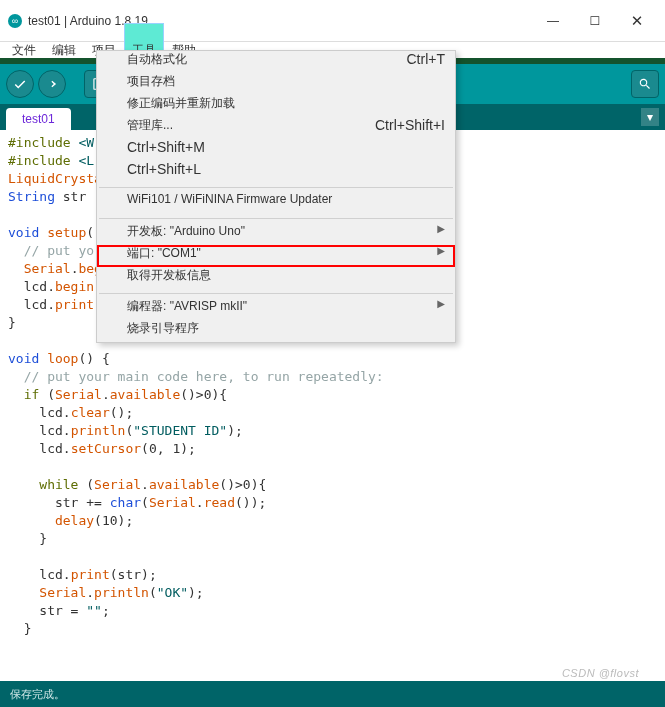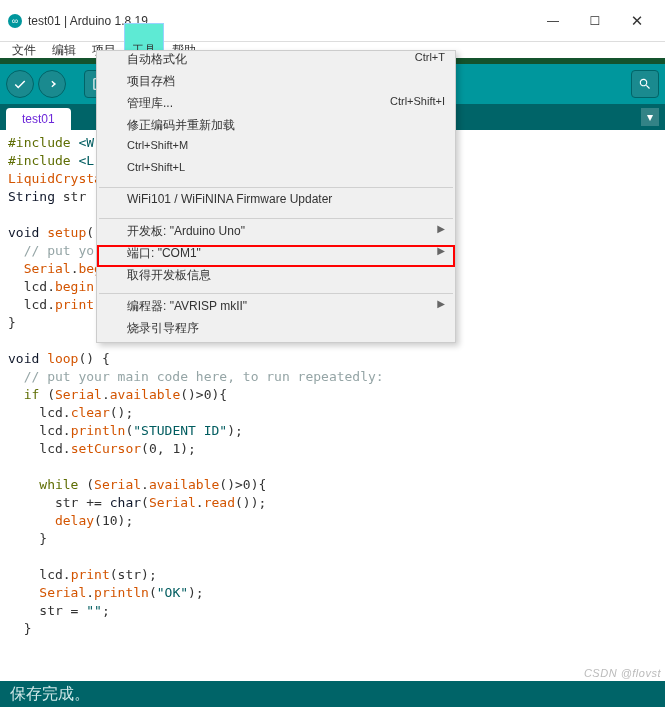--- a/index.html
+++ b/index.html
@@ -23,37 +23,37 @@
     .tool-btn svg { width: 14px; height: 14px; fill: #fff; }
     .tool-spacer { flex: 1; }
     .tool-btn.right { background: #1a8a8f; }
     
     .tabbar { height: 26px; background: #006468; display: flex; align-items: flex-end; padding: 0 6px; position: relative; }
     .tab { background: #fff; padding: 4px 16px; border-radius: 4px 4px 0 0; color: #6d28d9; height: 22px; display: flex; align-items: center; }
     .tab-dropdown { position: absolute; right: 6px; top: 4px; width: 18px; height: 18px; background: #fff3; display: flex; align-items: center; justify-content: center; color: #fff; }
     
     .editor { padding: 4px 8px; font-family: Consolas, monospace; font-size: 13px; line-height: 18px; background: #fff; color: #333; height: 562px; overflow: hidden; white-space: pre; }
     .kw-pre { color: #5e6d03; }
-    .kw-type { color: #0f172a; }
+    .kw-type { color: #1d4ed8; }
     .kw-str { color: #005c5f; }
     .kw-func { color: #d35400; }
     .kw-comment { color: #95a5a6; margin-top: 18px; }
     
-    .statusbar { position: absolute; bottom: 0; left: 0; right: 0; height: 26px; background: #006468; color: #d0e8e8; display: flex; align-items: center; padding: 0 10px; font-size: 16px; }
+    .statusbar { position: absolute; bottom: 0; left: 0; right: 0; height: 26px; background: #006468; color: #d0e8e8; display: flex; align-items: center; padding: 0 10px; font-size: 11px; }
     .statusbar-right { margin-left: auto; color: #aaa; font-size: 11px; }
     
     .dropdown-menu { position: absolute; top: 50px; left: 96px; width: 360px; background: #f0f0f0; border: 1px solid #ccc; box-shadow: 3px 3px 6px rgba(0,0,0,0.2); z-index: 100; }
     .menu-row { display: flex; align-items: flex-start; height: 22px; padding: 0 10px 0 30px; color: #333; position: relative; }
     .menu-row.sep { height: 1px; background: #d0d0d0; margin: 4px 2px; padding: 0; }
     .menu-label { flex: 1; }
-    .menu-shortcut { color: #333; font-size: 11px; }
+    .menu-shortcut { color: #333; font-size: 14px; }
     .menu-arrow { position: absolute; right: 10px; color: #666; font-size: 10px; }
     .menu-row.highlighted { outline: 2px solid #ff0000; outline-offset: -2px; }
     
-    .watermark { position: absolute; bottom: 28px; right: 4px; color: #bbb; font-size: 11px; font-style: italic; letter-spacing: 0.5px; }
+    .watermark { position: absolute; bottom: 28px; right: 26px; color: #bbb; font-size: 11px; font-style: italic; letter-spacing: 0.5px; }
   </style>
 </head>
 <body>
 
 <div class="titlebar">
   <span class="titlebar-icon"></span>
   <span class="titlebar-title">test01 | Arduino 1.8.19</span>
   <div class="window-controls">
     <div class="window-btn">—</div>
     <div class="window-btn">☐</div>
@@ -140,25 +140,25 @@
 
 <div class="dropdown-menu">
   <div class="menu-row">
       <span class="menu-label">自动格式化</span>
       <span class="menu-shortcut">Ctrl+T</span>
     </div>
   <div class="menu-row">
       <span class="menu-label">项目存档</span>
     </div>
   <div class="menu-row">
+      <span class="menu-label">修正编码并重新加载</span>
+    </div>
+  <div class="menu-row">
       <span class="menu-label">管理库...</span>
       <span class="menu-shortcut">Ctrl+Shift+I</span>
-    </div>
-  <div class="menu-row">
-      <span class="menu-label">修正编码并重新加载</span>
     </div>
   <div class="menu-row">
       <span class="menu-shortcut">Ctrl+Shift+M</span>
     </div>
   <div class="menu-row">
       <span class="menu-shortcut">Ctrl+Shift+L</span>
     </div>
   <div class="menu-row sep"></div>
   <div class="menu-row">
       <span class="menu-label">WiFi101 / WiFiNINA Firmware Updater</span>

